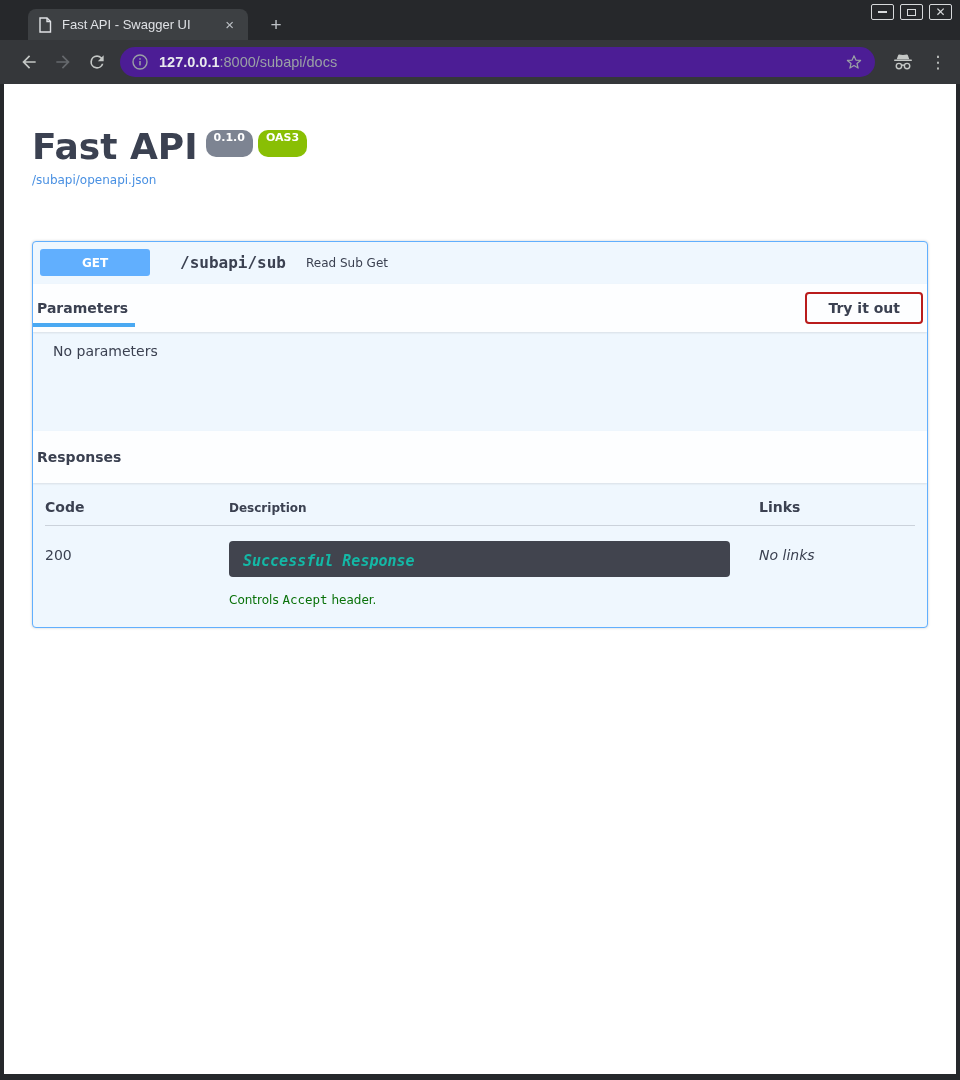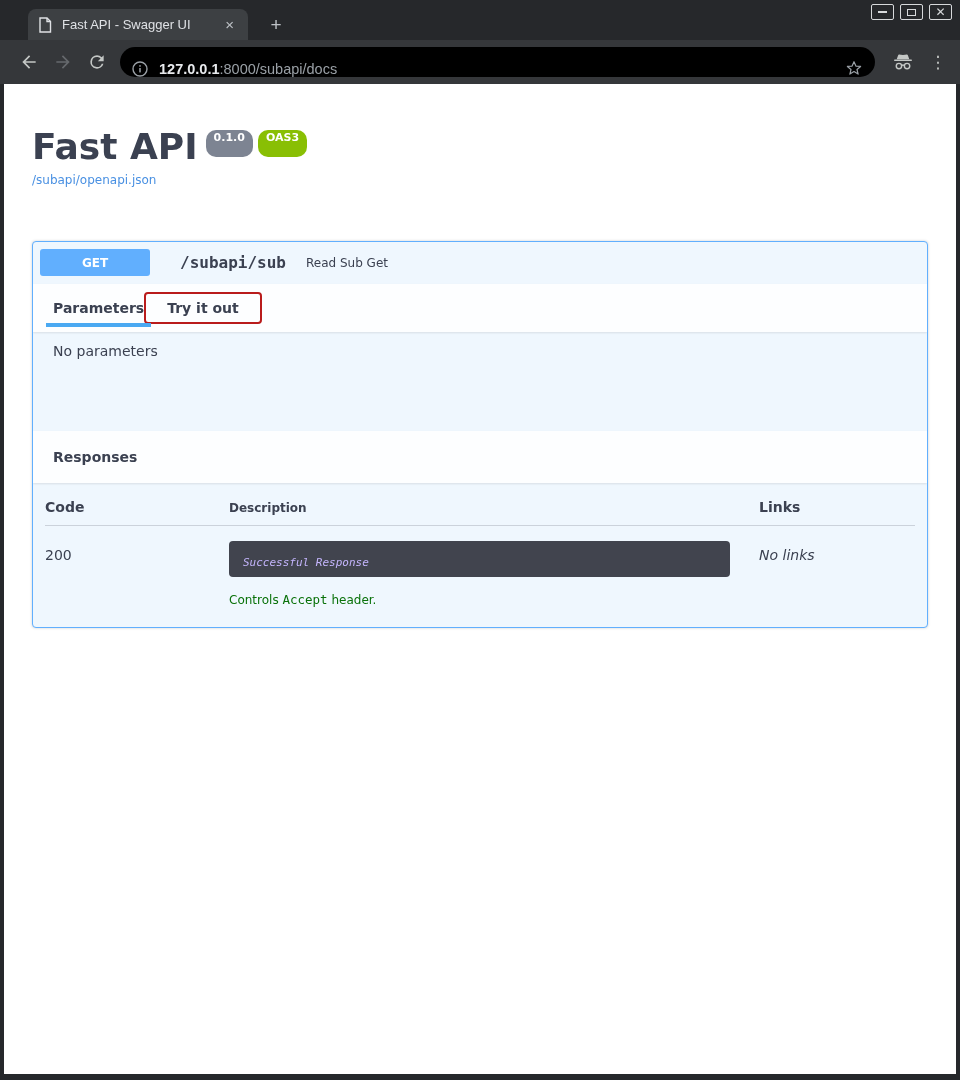--- a/index.html
+++ b/index.html
@@ -19,21 +19,21 @@
             font-size:19px; line-height:22px; text-align:center; border-radius:12px; cursor:pointer; }
   .win-controls { position:absolute; right:8px; top:4px; display:flex; gap:6px; }
   .win-btn { width:23px; height:16px; border:1px solid #d7d9db; border-radius:2px; color:#d7d9db;
              display:flex; align-items:center; justify-content:center; cursor:pointer; background:transparent; }
   .glyph-min { display:block; width:9px; height:2px; background:#d7d9db; }
   .glyph-max { display:block; width:9px; height:7px; border:1.5px solid #d7d9db; }
   .win-btn.close { font-size:12px; line-height:1; }
 
   .toolbar { height:44px; background:#35373a; display:flex; align-items:center; padding:0 12px; }
   .nav-icon { width:20px; height:20px; margin:0 7px; flex:0 0 auto; cursor:pointer; }
-  .omnibox { flex:1; height:30px; background:#000000; border-radius:15px; display:flex; align-items:flex-end;
+  .omnibox { flex:1; height:30px; background:#4c1d95; border-radius:15px; display:flex; align-items:center;
              padding:0 12px; margin:0 8px 0 6px; }
   .info-icon { width:16px; height:16px; margin-right:11px; cursor:pointer; }
   .url { font-size:14.5px; white-space:nowrap; }
   .url .host { color:#e8eaed; font-weight:700; }
   .url .rest { color:#9aa0a6; }
   .omni-spacer { flex:1; }
   .star-icon { width:18px; height:18px; cursor:pointer; }
   .incog-icon { width:22px; height:18px; margin:0 9px; cursor:pointer; }
   .menu-dots { color:#c4c7c5; font-size:17px; width:20px; text-align:center; margin-left:5px; cursor:pointer; letter-spacing:0; }
 
@@ -60,42 +60,42 @@
              box-shadow:0 0 3px rgba(0,0,0,.19); overflow:hidden; }
   .op-summary { display:flex; align-items:center; padding:7px; height:42px; cursor:pointer; }
   .method-btn { width:110px; height:27px; background:#61affe; border:none; border-radius:3px;
                 color:#fff; font-weight:700; font-size:12px; font-family:inherit;
                 display:flex; align-items:center; justify-content:center; cursor:pointer; }
   .op-path { font-family:"DejaVu Sans Mono","Liberation Mono",monospace; font-weight:700; font-size:16px;
              margin-left:30px; color:#3b4151; }
   .op-desc { font-size:12px; margin-left:20px; color:#3b4151; }
 
   .section-header { background:rgba(255,255,255,.88); box-shadow:0 1px 2px rgba(0,0,0,.1);
-                    display:flex; align-items:center; padding:8px 20px; }
+                    display:flex; justify-content:space-between; align-items:center; padding:8px 4px; }
   .section-header.params { height:48px; }
   .section-header.responses { height:52px; }
   .section-label { font-size:14px; font-weight:700; color:#3b4151; }
   .tab-item { position:relative; cursor:pointer; }
   .tab-item::after { content:""; position:absolute; left:-7px; right:-7px; bottom:-11px; height:4px; background:#4aa9f2; }
   .btn-try { border:2px solid #b91c1c; border-radius:4px; background:transparent; color:#3b4151;
              font-size:14px; font-weight:700; font-family:inherit; padding:6px 21px; cursor:pointer; }
 
   .no-params-body { height:99px; padding:11px 20px; font-size:14px; }
 
   .responses-body { padding:16px 12px 20px; }
   .resp-grid { display:grid; grid-template-columns:184px 530px 142px; }
   .resp-grid.head { padding-bottom:10px; border-bottom:1px solid rgba(59,65,81,.2); align-items:end; }
   .th { font-weight:700; color:#3b4151; }
   .th.code, .th.links { font-size:14px; }
   .th.desc { font-size:12px; }
   .resp-grid.row { padding-top:15px; align-items:start; }
   .code-cell { font-size:14px; padding-top:6px; }
   .desc-box { width:501px; height:36px; background:#41444e; border-radius:4px; padding:10px 14px; }
-  .desc-box span { color:#c4b5fd; font-family:"DejaVu Sans Mono","Liberation Mono",monospace;
-                   font-style:italic; font-weight:400; font-size:11px; }
+  .desc-box span { color:#14b8a6; font-family:"DejaVu Sans Mono","Liberation Mono",monospace;
+                   font-style:italic; font-weight:700; font-size:15px; }
   .links-cell { font-size:14px; font-style:italic; padding-top:6px; }
 
   .media-wrap { margin-top:15px; }
   .media-select { width:230px; height:30px; background:#f7f7f7; border:2px solid #008000; border-radius:4px;
                   display:flex; align-items:center; justify-content:space-between; padding:0 10px 0 10px; cursor:pointer; }
   .media-select .val { font-size:14px; font-weight:700; color:#3b4151; }
   .sel-chev { width:14px; height:9px; margin-right:2px; }
   .accept-note { margin-top:6px; font-size:12px; color:#097109; }
   .accept-note code { font-family:"DejaVu Sans Mono","Liberation Mono",monospace; font-size:12.5px; color:#097109; }
 </style>

